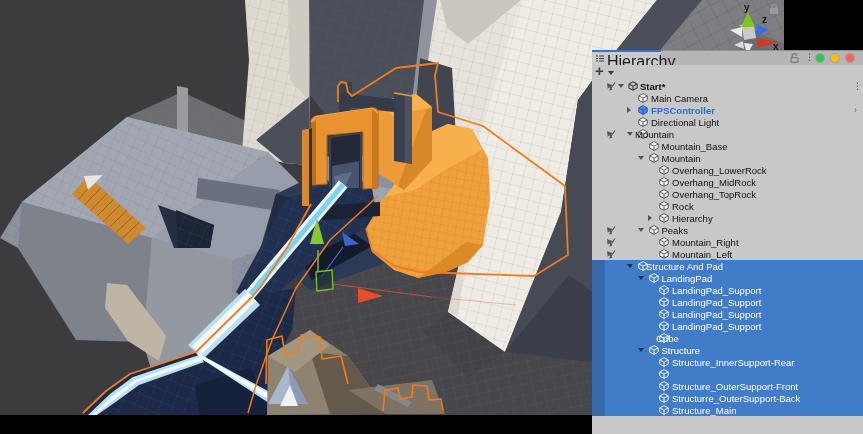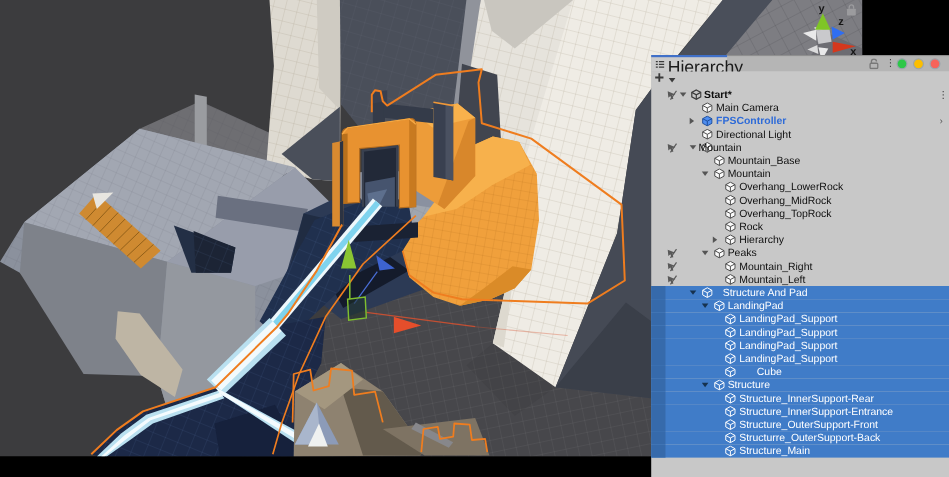--- a/index.html
+++ b/index.html
@@ -343,21 +343,21 @@
           </svg>
           <div class="txt" style="left:80px">Mountain_Left</div>
         </div>
 <div class="row sel" style="top:180px;">
           <div class="selg"></div>
           <div class="tri-d" style="left:35px"></div>
           <svg class="cub" style="left:46px" width="10" height="10" viewBox="0 0 10 10">
             <path d="M5 0.6L9.2 2.9V7.1L5 9.4L0.8 7.1V2.9Z" fill="none" stroke="#ffffff" stroke-width="0.9" stroke-linejoin="round"></path>
             <path d="M0.8 2.9L5 5.1L9.2 2.9M5 5.1V9.4" fill="none" stroke="#ffffff" stroke-width="0.9"></path>
           </svg>
-          <div class="txt" style="left:65px">Structure And Pad</div>
+          <div class="txt" style="left:54px">Structure And Pad</div>
         </div>
 <div class="row sel" style="top:192px;text-decoration:underline;">
           <div class="selg"></div>
           <div class="tri-d" style="left:45.5px"></div>
           <svg class="cub" style="left:56.5px" width="10" height="10" viewBox="0 0 10 10">
             <path d="M5 0.6L9.2 2.9V7.1L5 9.4L0.8 7.1V2.9Z" fill="none" stroke="#ffffff" stroke-width="0.9" stroke-linejoin="round"></path>
             <path d="M0.8 2.9L5 5.1L9.2 2.9M5 5.1V9.4" fill="none" stroke="#ffffff" stroke-width="0.9"></path>
           </svg>
           <div class="txt" style="left:69.5px">LandingPad</div>
         </div>
@@ -392,21 +392,21 @@
             <path d="M0.8 2.9L5 5.1L9.2 2.9M5 5.1V9.4" fill="none" stroke="#ffffff" stroke-width="0.9"></path>
           </svg>
           <div class="txt" style="left:80px">LandingPad_Support</div>
         </div>
 <div class="row sel" style="top:252px;">
           <div class="selg"></div>
           <svg class="cub" style="left:67px" width="10" height="10" viewBox="0 0 10 10">
             <path d="M5 0.6L9.2 2.9V7.1L5 9.4L0.8 7.1V2.9Z" fill="none" stroke="#ffffff" stroke-width="0.9" stroke-linejoin="round"></path>
             <path d="M0.8 2.9L5 5.1L9.2 2.9M5 5.1V9.4" fill="none" stroke="#ffffff" stroke-width="0.9"></path>
           </svg>
-          <div class="txt" style="left:96px">Cube</div>
+          <div class="txt" style="left:64px">Cube</div>
         </div>
 <div class="row sel" style="top:264px;">
           <div class="selg"></div>
           <div class="tri-d" style="left:45.5px"></div>
           <svg class="cub" style="left:56.5px" width="10" height="10" viewBox="0 0 10 10">
             <path d="M5 0.6L9.2 2.9V7.1L5 9.4L0.8 7.1V2.9Z" fill="none" stroke="#ffffff" stroke-width="0.9" stroke-linejoin="round"></path>
             <path d="M0.8 2.9L5 5.1L9.2 2.9M5 5.1V9.4" fill="none" stroke="#ffffff" stroke-width="0.9"></path>
           </svg>
           <div class="txt" style="left:69.5px">Structure</div>
         </div>
@@ -417,21 +417,20 @@
             <path d="M0.8 2.9L5 5.1L9.2 2.9M5 5.1V9.4" fill="none" stroke="#ffffff" stroke-width="0.9"></path>
           </svg>
           <div class="txt" style="left:80px">Structure_InnerSupport-Rear</div>
         </div>
 <div class="row sel" style="top:288px;">
           <div class="selg"></div>
           <svg class="cub" style="left:67px" width="10" height="10" viewBox="0 0 10 10">
             <path d="M5 0.6L9.2 2.9V7.1L5 9.4L0.8 7.1V2.9Z" fill="none" stroke="#ffffff" stroke-width="0.9" stroke-linejoin="round"></path>
             <path d="M0.8 2.9L5 5.1L9.2 2.9M5 5.1V9.4" fill="none" stroke="#ffffff" stroke-width="0.9"></path>
           </svg>
-          <div class="txt" style="left:80px">Structure_InnerSupport-Entrance</div>
         </div>
 <div class="row sel" style="top:300px;">
           <div class="selg"></div>
           <svg class="cub" style="left:67px" width="10" height="10" viewBox="0 0 10 10">
             <path d="M5 0.6L9.2 2.9V7.1L5 9.4L0.8 7.1V2.9Z" fill="none" stroke="#ffffff" stroke-width="0.9" stroke-linejoin="round"></path>
             <path d="M0.8 2.9L5 5.1L9.2 2.9M5 5.1V9.4" fill="none" stroke="#ffffff" stroke-width="0.9"></path>
           </svg>
           <div class="txt" style="left:80px">Structure_OuterSupport-Front</div>
         </div>
 <div class="row sel" style="top:312px;">

